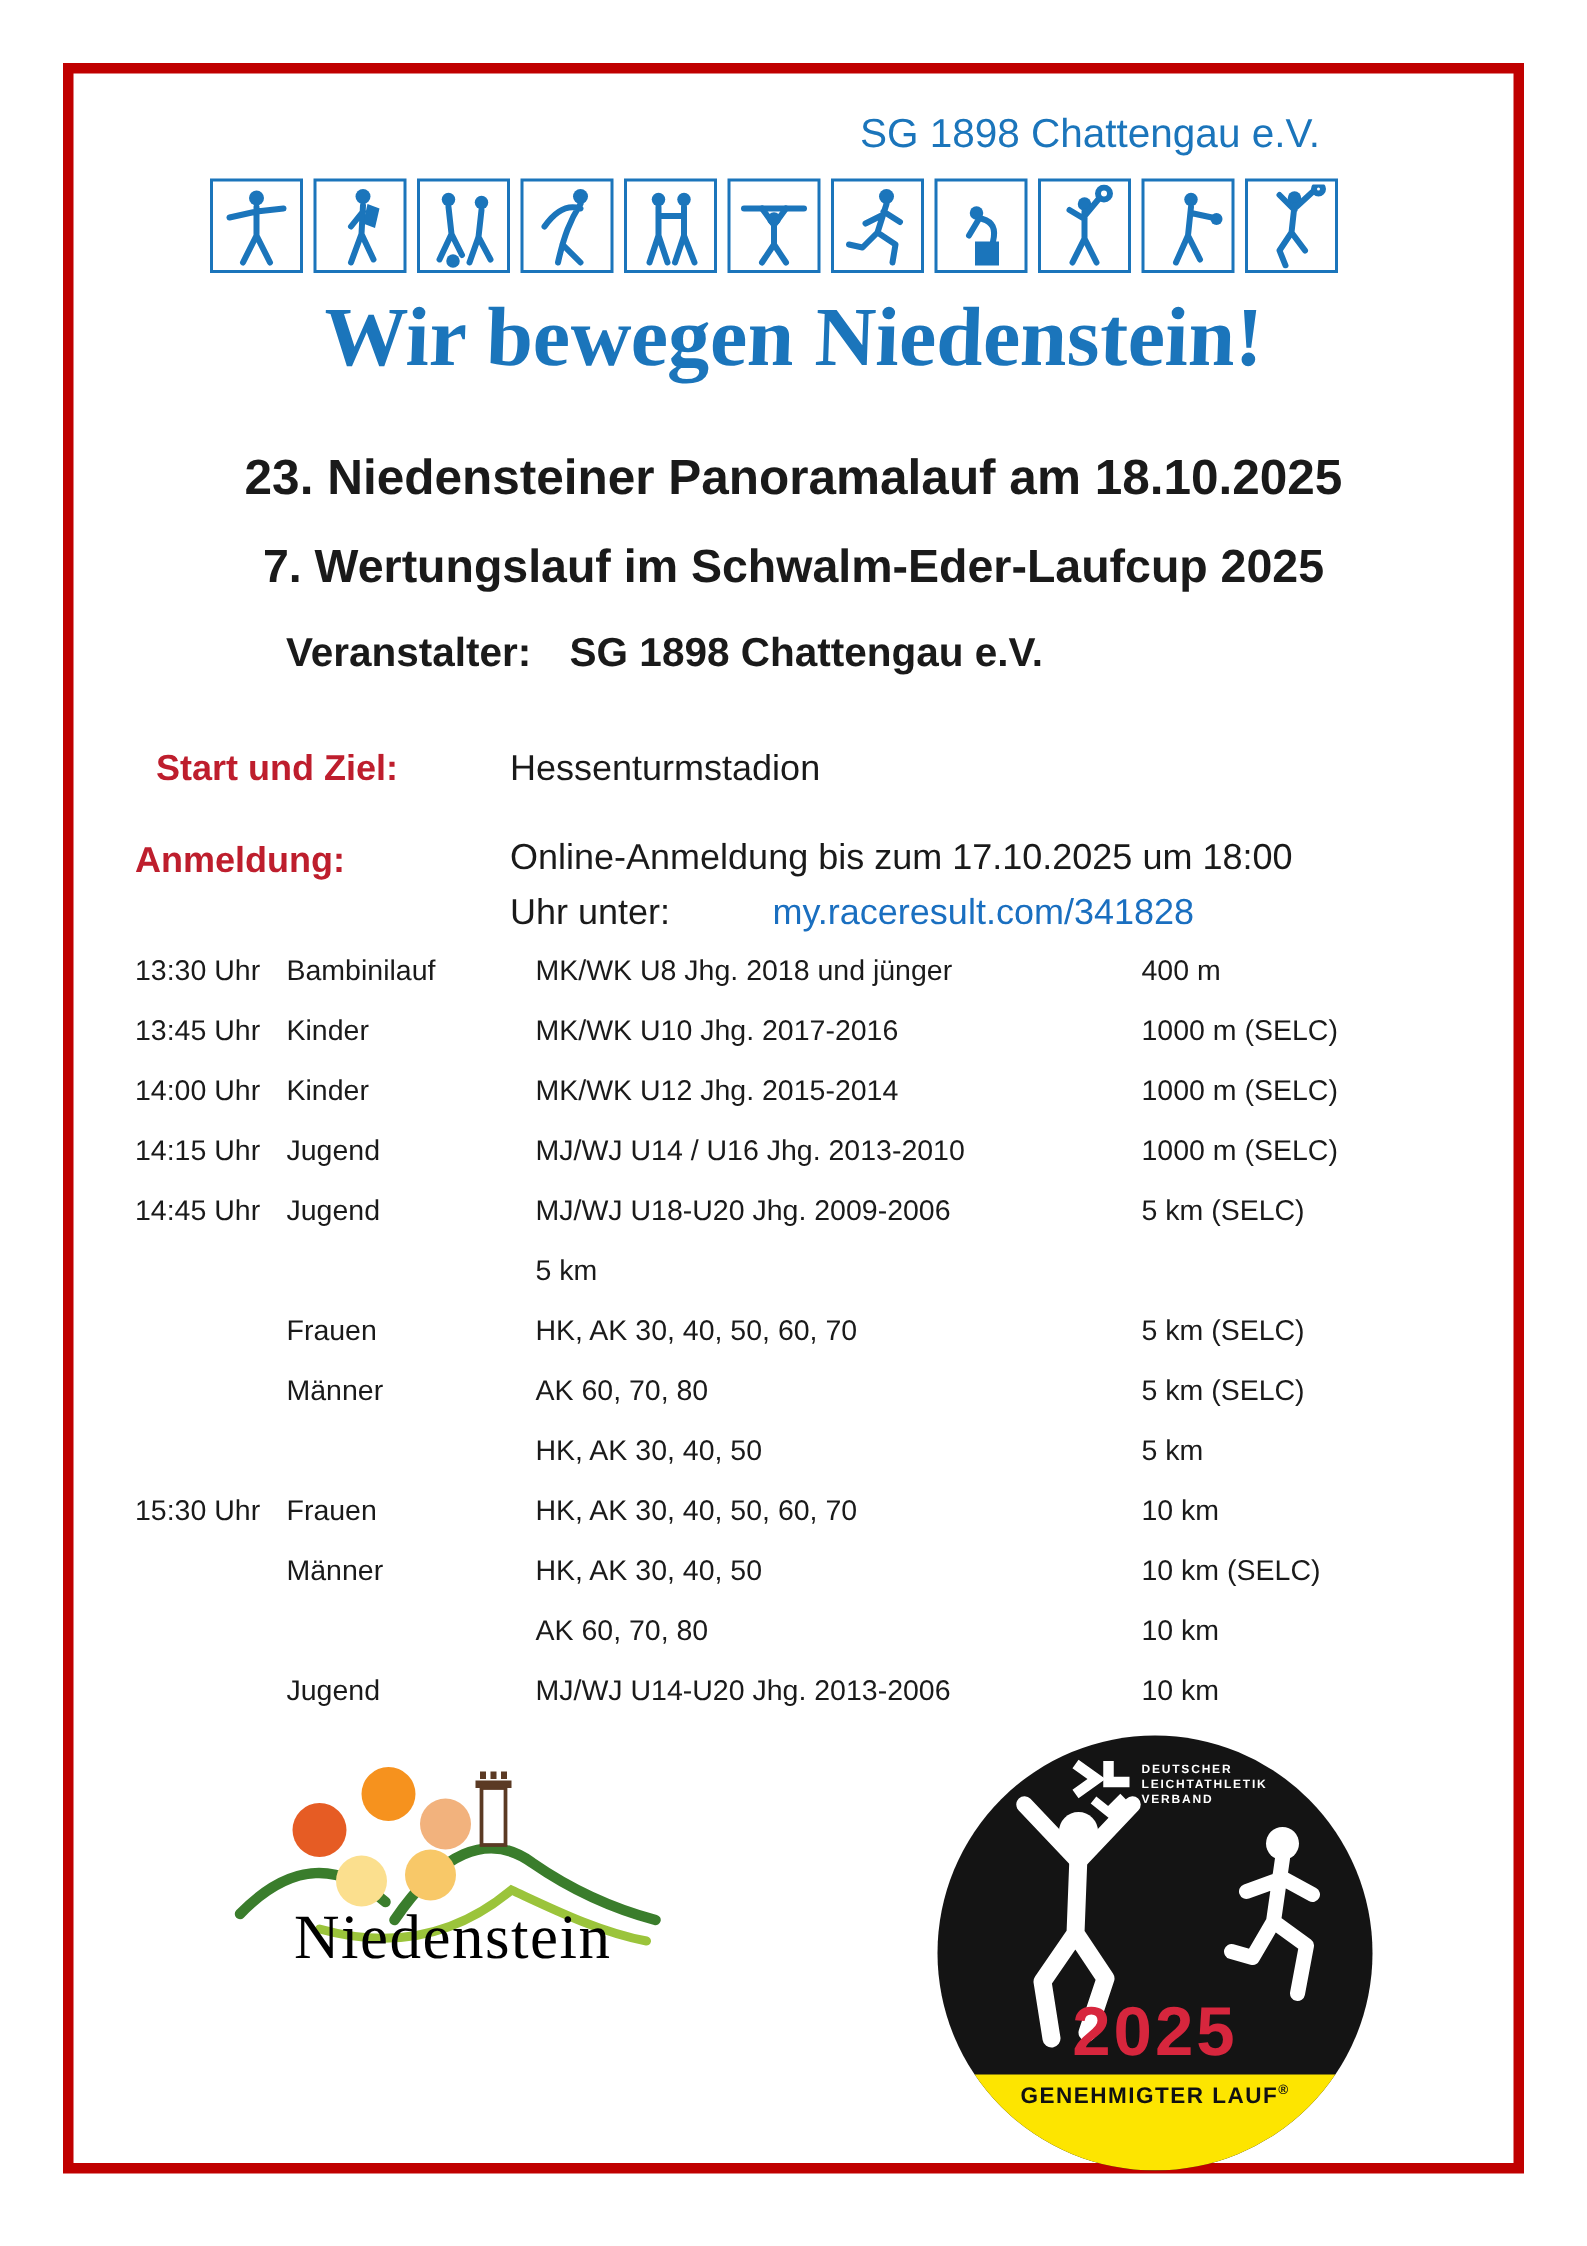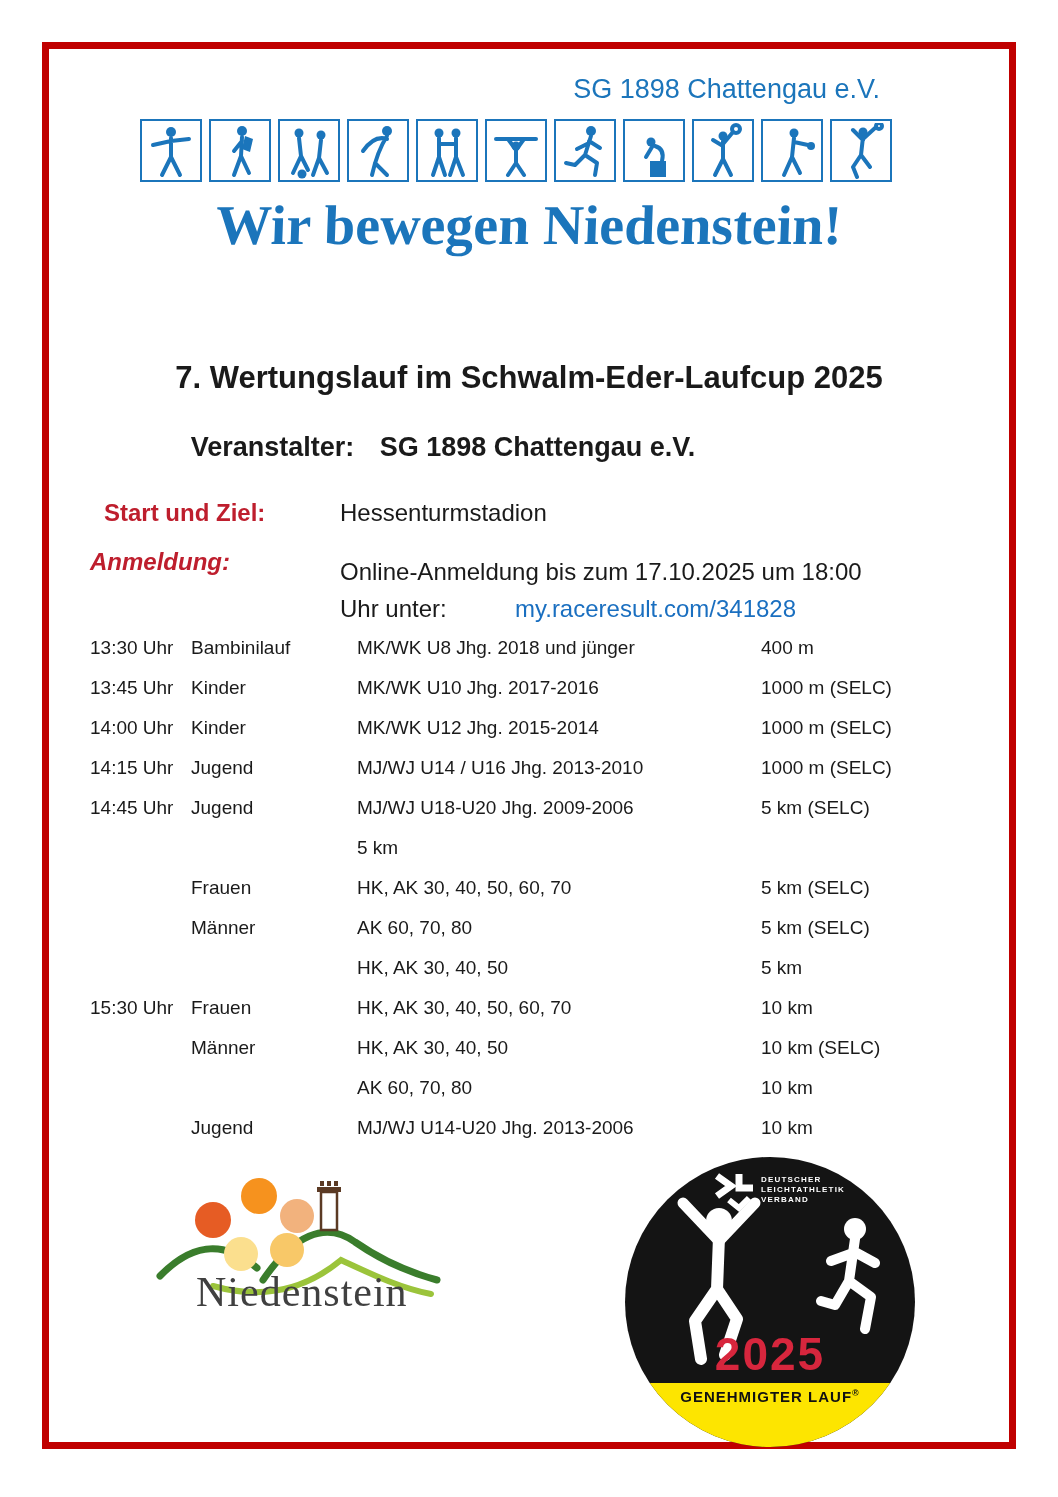--- a/index.html
+++ b/index.html
@@ -17,41 +17,41 @@
   .pbox svg{display:block;}
   .pic{stroke:#1b75bb;stroke-width:4;fill:none;stroke-linecap:round;stroke-linejoin:round;}
   .pic-fill{fill:#1b75bb;stroke:none;}
 
   #slogan{left:64px;top:193px;width:930px;text-align:center;font-family:cursive;
           font-size:56px;font-weight:600;color:#1b75bb;transform:skewX(-2deg);white-space:nowrap;}
 
   
   #title1{left:42px;top:299px;width:974px;text-align:center;font-size:33px;font-weight:bold;}
   #title2{left:42px;top:360px;width:974px;text-align:center;font-size:31px;font-weight:bold;}
-  #organizer{left:42px;top:432px;width:802px;text-align:center;font-size:27px;font-weight:bold;}
+  #organizer{left:42px;top:420px;width:802px;text-align:center;font-size:27px;font-weight:bold;}
   #organizer .gap{display:inline-block;width:18px;}
 
   
   .info-label{left:90px;font-size:24px;font-weight:bold;color:#be1e2d;white-space:nowrap;}
   .info-value{left:340px;font-size:24px;color:#1a1a1a;white-space:nowrap;}
   #start-label{top:499px;margin-left:14px;} #start-value{top:499px;}
-  #reg-label{top:548px;font-style:italic;} #reg-block{top:553px;line-height:37px;}
+  #reg-label{top:560px;} #reg-block{top:553px;line-height:37px;}
   #reg-line2{display:flex;}
   #reg-prefix{width:175px;}
   #reg-link{color:#1a6fc0;text-decoration:none;}
 
   
   #schedule{left:90px;top:628px;width:890px;}
   .srow{display:grid;grid-template-columns:101px 166px 404px 1fr;height:40px;align-items:center;}
   .srow span{font-size:19px;white-space:nowrap;}
 
   
   #city-logo{left:155px;top:1168px;}
   #city-logo-text{left:196px;top:1268px;font-family:"Liberation Serif",serif;font-size:42px;
-                  letter-spacing:1px;color:#404040;}
+                  letter-spacing:1px;color:#000000;}
   #city-slogan{left:103px;top:1345px;font-family:"DejaVu Sans",sans-serif;font-weight:bold;
                font-size:33px;line-height:45px;color:#1f1b1c;letter-spacing:-0.5px;}
 
   
   #badge{left:625px;top:1157px;width:290px;height:290px;border-radius:50%;
          background:#141414;overflow:hidden;}
   #badge-band{position:absolute;left:0;bottom:0;width:100%;height:64px;background:#fde500;}
   #badge-approved{position:absolute;left:0;top:231px;width:100%;text-align:center;
                   font-size:15px;font-weight:600;color:#111;letter-spacing:1px;}
   #badge-approved sup{font-size:9px;}
@@ -144,20 +144,21 @@
       <svg width="56" height="56" viewBox="0 0 56 56">
           <circle class="pic-fill" cx="30" cy="9" r="4.5"></circle>
           <path class="pic" d="M30 14 L28 32 M30 16 L42 5 M30 17 L20 7 M28 32 L20 44 L24 54 M28 32 L37 44"></path>
           <circle class="pic" cx="46" cy="3" r="3"></circle>
         </svg>
     </div>
   </div>
 
   <div id="slogan" class="abs">Wir bewegen Niedenstein!</div>
 
+  <div id="title1" class="abs">23. Niedensteiner Panoramalauf am 18.10.2025</div>
   <div id="title2" class="abs">7. Wertungslauf im Schwalm-Eder-Laufcup 2025</div>
   <div id="organizer" class="abs">
     <span>Veranstalter:</span><span class="gap"></span>
     <span>SG 1898 Chattengau e.V.</span>
   </div>
 
   <div id="start-label" class="abs info-label">Start und Ziel:</div>
   <div id="start-value" class="abs info-value">Hessenturmstadion</div>
 
   <div id="reg-label" class="abs info-label">Anmeldung:</div>

